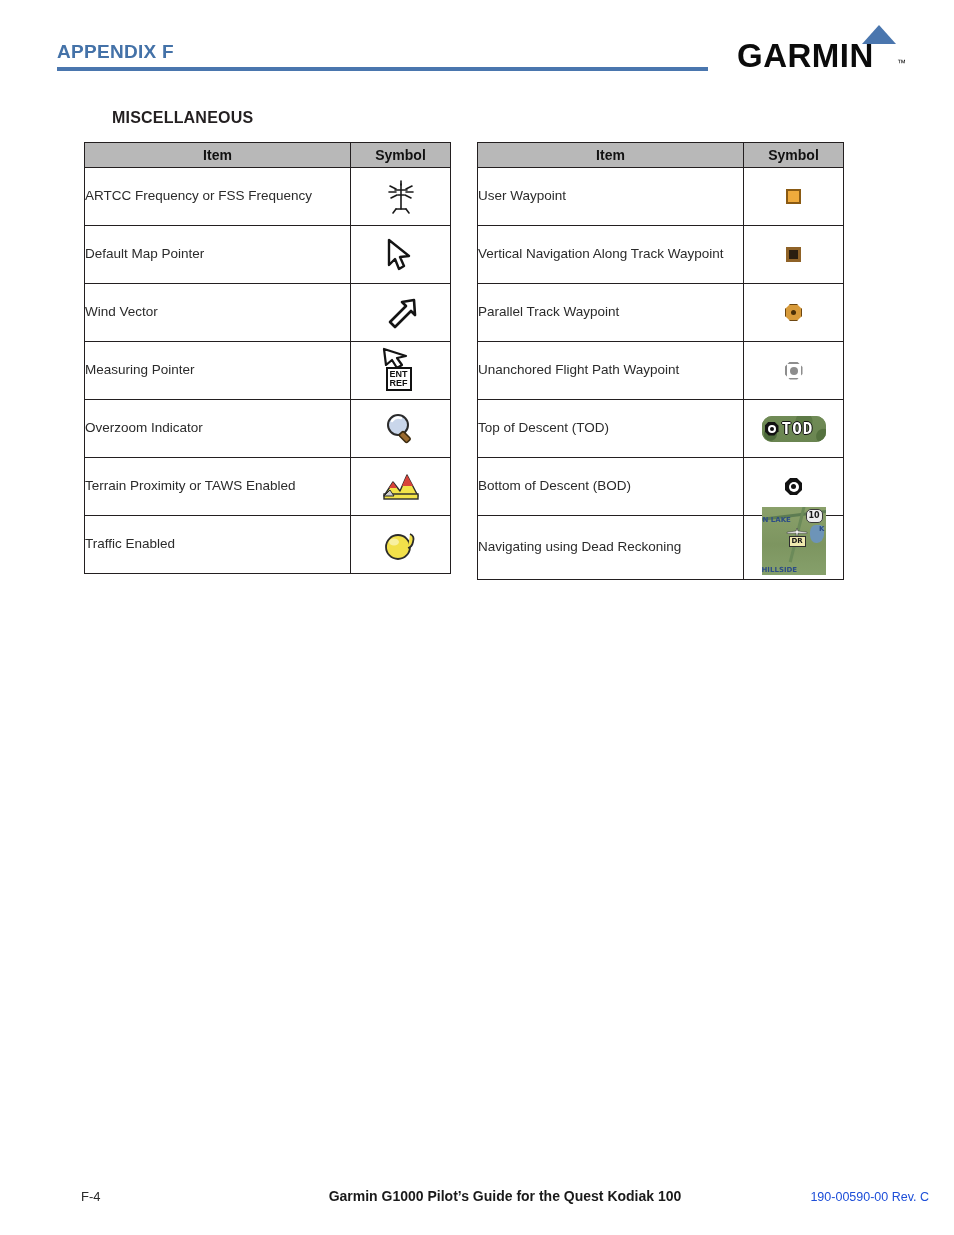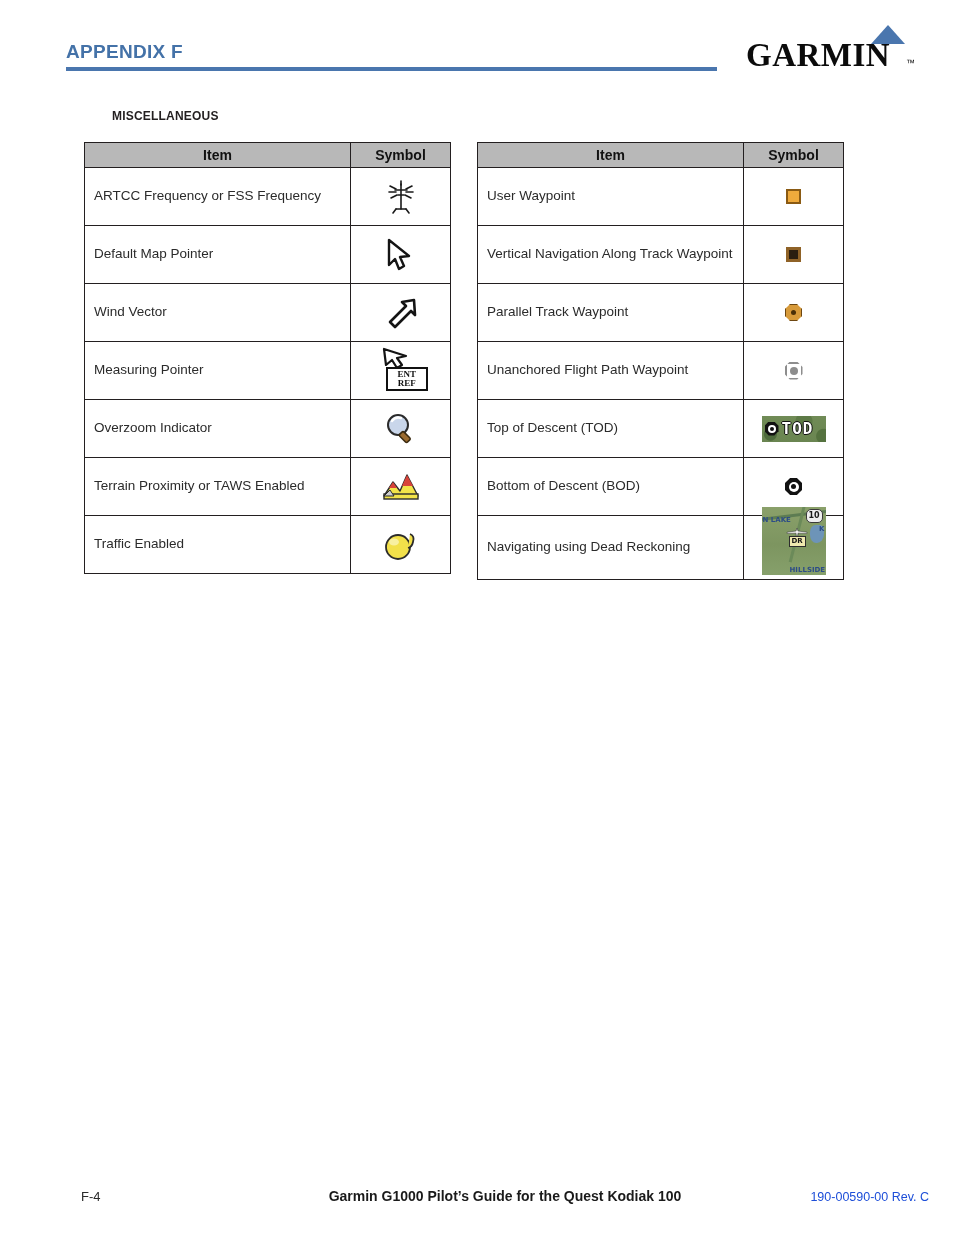--- a/index.html
+++ b/index.html
@@ -12,21 +12,21 @@
     height: 1235px;
     position: relative;
     font-family: "Liberation Sans", sans-serif;
     color: #231f20;
     overflow: hidden;
   }
 
   
   #page-header {
     position: absolute;
-    left: 13px; top: 0;
+    left: 4px; top: 0;
     width: 852px;
     height: 95px;
   }
   #appendix-title {
     position: absolute;
     left: 53px;
     top: 41px;
     font-size: 19px;
     font-weight: bold;
     letter-spacing: 0.3px;
@@ -48,21 +48,21 @@
     height: 48px;
   }
   #garmin-logo .gm-wordmark {
     position: absolute;
     left: 0;
     top: 12px;
     font-size: 33px;
     font-weight: bold;
     letter-spacing: 0.5px;
     color: #0b0b0b;
-    font-family: Liberation Serif, serif;
+    font-family: Liberation Sans, sans-serif;
   }
   #garmin-logo .gm-tri {
     position: absolute;
     left: 125px;
     top: 0px;
     width: 0;
     height: 0;
     border-left: 17px solid transparent;
     border-right: 17px solid transparent;
     border-bottom: 19px solid #4a76ae;
@@ -73,21 +73,21 @@
     top: 33px;
     font-size: 9px;
     color: #0b0b0b;
   }
 
   
   #section-title {
     position: absolute;
     left: 112px;
     top: 109px;
-    font-size: 12px;
+    font-size: 16px;
     font-weight: bold;
     letter-spacing: 0.2px;
     color: #231f20;
   }
 
   
   .sym-table {
     position: absolute;
     border-collapse: collapse;
     table-layout: fixed;
@@ -109,21 +109,20 @@
     text-align: center;
     vertical-align: middle;
   }
   .col-item   { width: 266px; }
   .col-symbol { width: 100px; }
 
   .sym-table td.item-cell {
     height: 57px;
     font-size: 13.5px;
     color: #2b2b2b;
-    padding-left: 9px;
     vertical-align: middle;
     line-height: 1.25;
   }
   .sym-table td.symbol-cell {
     height: 57px;
     text-align: center;
     vertical-align: middle;
   }
   .sym-wrap {
     display: inline-flex;
@@ -214,20 +213,21 @@
   }
   
   .ico-tod {
     position: relative;
     width: 70px; height: 26px;
     background: #6f8a55;
     display: flex;
     align-items: center;
     justify-content: flex-start;
     overflow: hidden;
+    border-radius: 10px;
   }
   .ico-tod .tod-bg1 {
     position: absolute; left: 0; top: 0; width: 70px; height: 26px;
     background:
       radial-gradient(circle at 12% 70%, #4e6b3c 0 6px, transparent 7px),
       radial-gradient(circle at 60% 20%, #5d7a46 0 8px, transparent 9px),
       radial-gradient(circle at 88% 78%, #55723f 0 7px, transparent 8px),
       linear-gradient(#708b56, #6a8551);
   }
   .ico-tod .tod-mark {
@@ -316,43 +316,43 @@
   }
   .ico-dr .dr-town {
     position: absolute;
     font-size: 7px;
     font-weight: bold;
     color: #2d4d86;
     font-family: "DejaVu Sans", sans-serif;
     white-space: nowrap;
   }
   .ico-dr .dr-town-a { left: 1px; top: 9px; }
-  .ico-dr .dr-town-b { left: 28px; bottom: 1px; }
+  .ico-dr .dr-town-b { left: 0; bottom: 1px; }
   .ico-dr .dr-town-c { right: 1px; top: 18px; }
 
   
   .ico-measure {
     position: relative;
     width: 46px; height: 46px;
   }
   .ico-measure .mp-cursor {
     position: absolute; left: 4px; top: 0;
   }
   .ico-measure .mp-tag {
     position: absolute;
     left: 8px; top: 20px;
     background: #ffffff;
     border: 2px solid #111111;
     color: #111111;
-    font-family: Liberation Serif, serif;
+    font-family: Liberation Sans, sans-serif;
     font-size: 9px;
     font-weight: bold;
     line-height: 9px;
     letter-spacing: 0px;
-    padding: 1px 10px;
+    padding: 1px 2px;
     text-align: center;
   }
 
   
   #page-footer {
     position: absolute;
     left: 0;
     top: 1186px;
     width: 954px;
     height: 30px;

